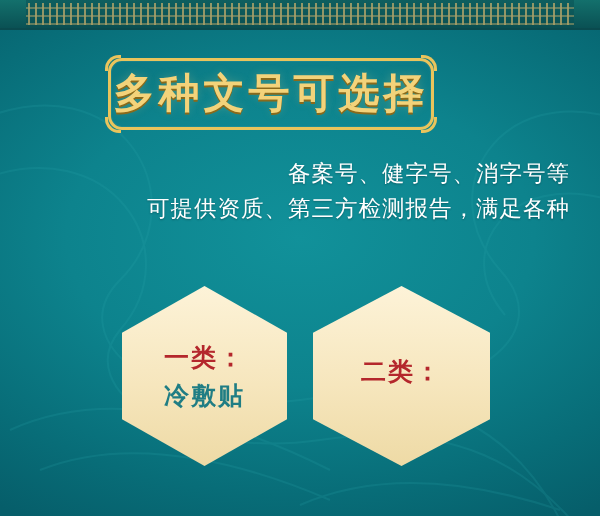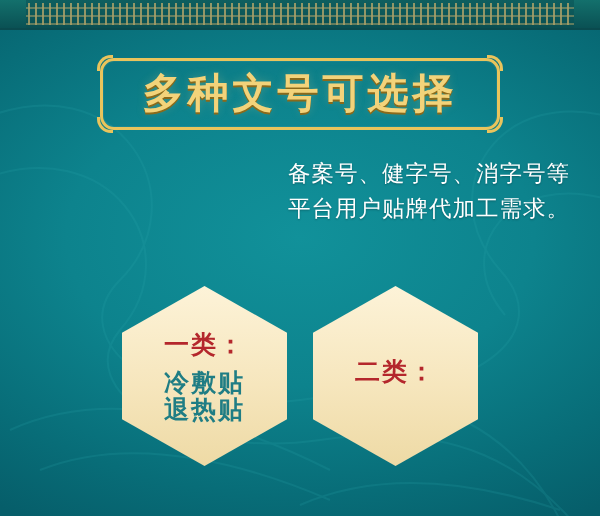--- a/index.html
+++ b/index.html
@@ -38,21 +38,21 @@
   }
   .band-edge-l,.band-edge-r{
     position:absolute;top:0;width:26px;height:28px;
     background:linear-gradient(180deg,#13706c,#0a5154);
   }
   .band-edge-l{left:0}
   .band-edge-r{right:0}
 
   
   .title-wrap{
-    position:absolute;left:100px;top:58px;width:400px;height:72px;
+    position:absolute;left:108px;top:58px;width:326px;height:72px;
   }
   .title-plate{
     position:absolute;inset:0;
     border:3px solid #e9c45c;
     border-radius:14px;
     box-shadow:0 0 0 1px rgba(255,255,255,.06) inset;
   }
   .corner{
     position:absolute;width:13px;height:13px;border:3px solid #e9c45c;
   }
@@ -83,21 +83,21 @@
     text-shadow:0 1px 2px rgba(0,0,0,.28);
   }
   .desc .line{display:block;white-space:nowrap;}
 
   
   .hexes{position:absolute;left:0;top:286px;width:600px;height:180px;}
   .hex{
     position:absolute;top:0;width:165px;height:180px;
   }
   .hex.left{left:122px;}
-  .hex.right{left:313px;}
+  .hex.right{left:313px;padding-left:12px;}
   .hex-shape{
     position:absolute;inset:0;
     background:linear-gradient(180deg,#fdf3d8 0%,#f6e6bd 55%,#eedaa5 100%);
     clip-path:polygon(50% 0%, 100% 26%, 100% 74%, 50% 100%, 0% 74%, 0% 26%);
     box-shadow:0 6px 14px rgba(0,0,0,.18);
   }
   .hex-inner{
     position:absolute;inset:0;
     display:flex;flex-direction:column;align-items:center;justify-content:center;
     font-family:Liberation Mono, monospace;
@@ -139,31 +139,30 @@
     <div class="title-plate"></div>
     <span class="corner tl"></span>
     <span class="corner tr"></span>
     <span class="corner bl"></span>
     <span class="corner br"></span>
     <div class="title-text">多种文号可选择</div>
   </div>
 
   <div class="desc">
     <span class="line">备案号、健字号、消字号等</span>
-    <span class="line">平台用户贴牌代加工需求。</span>
+    <span class="line">可提供资质、第三方检测报告，满足各种</span>
   </div>
 
   <div class="hexes">
 
     <div class="hex left">
       <div class="hex-shape"></div>
       <div class="hex-inner">
         <div class="hex-title">一类：</div>
         <div class="hex-line">冷敷贴</div>
-        <div class="hex-line">退热贴</div>
       </div>
     </div>
 
     <div class="hex right">
       <div class="hex-shape"></div>
       <div class="hex-inner">
         <div class="hex-title">二类：</div>
       </div>
     </div>
 

